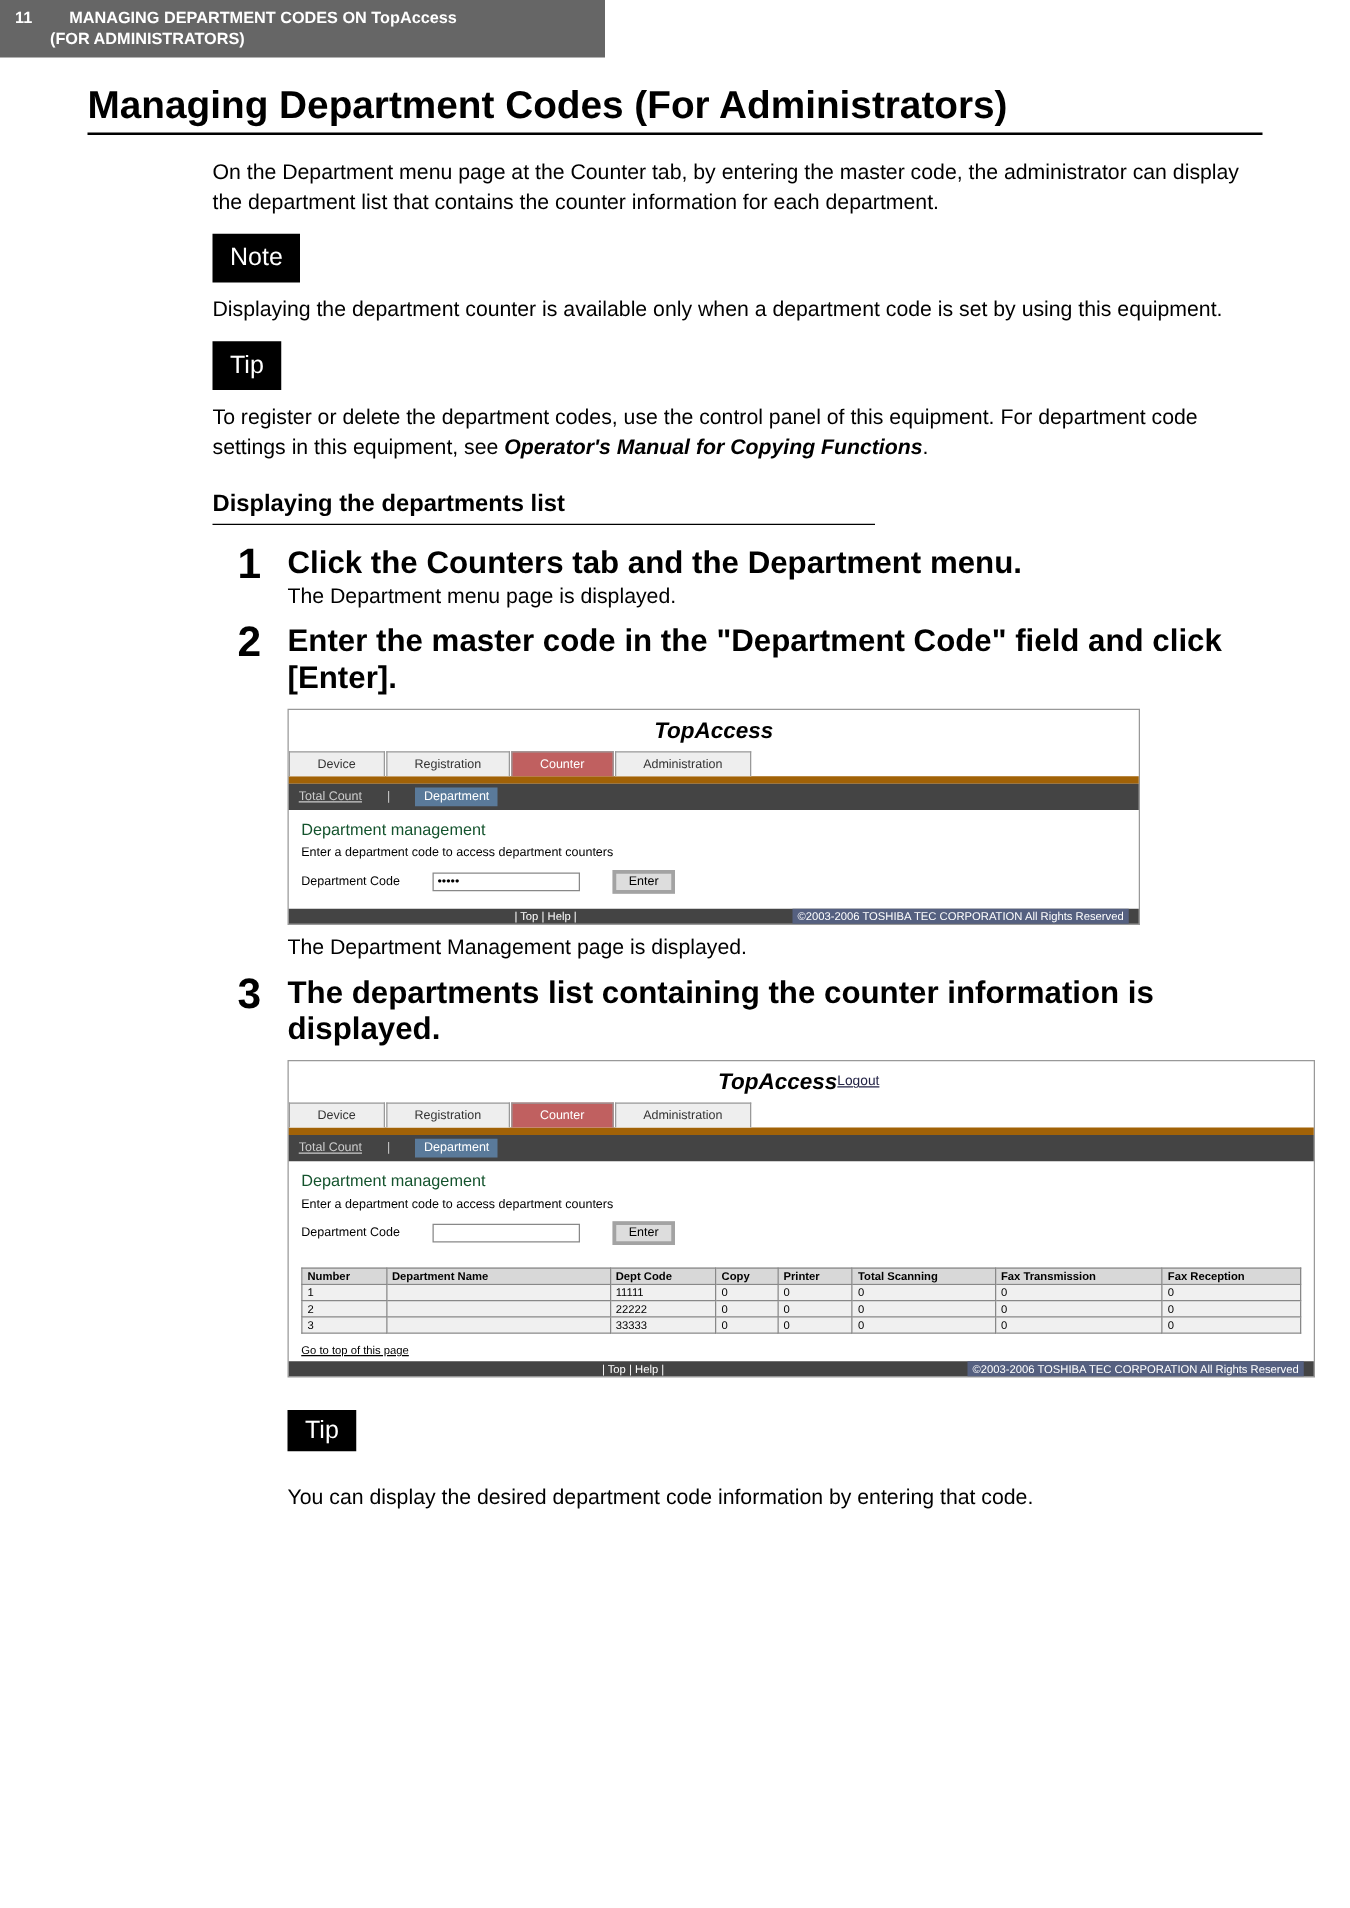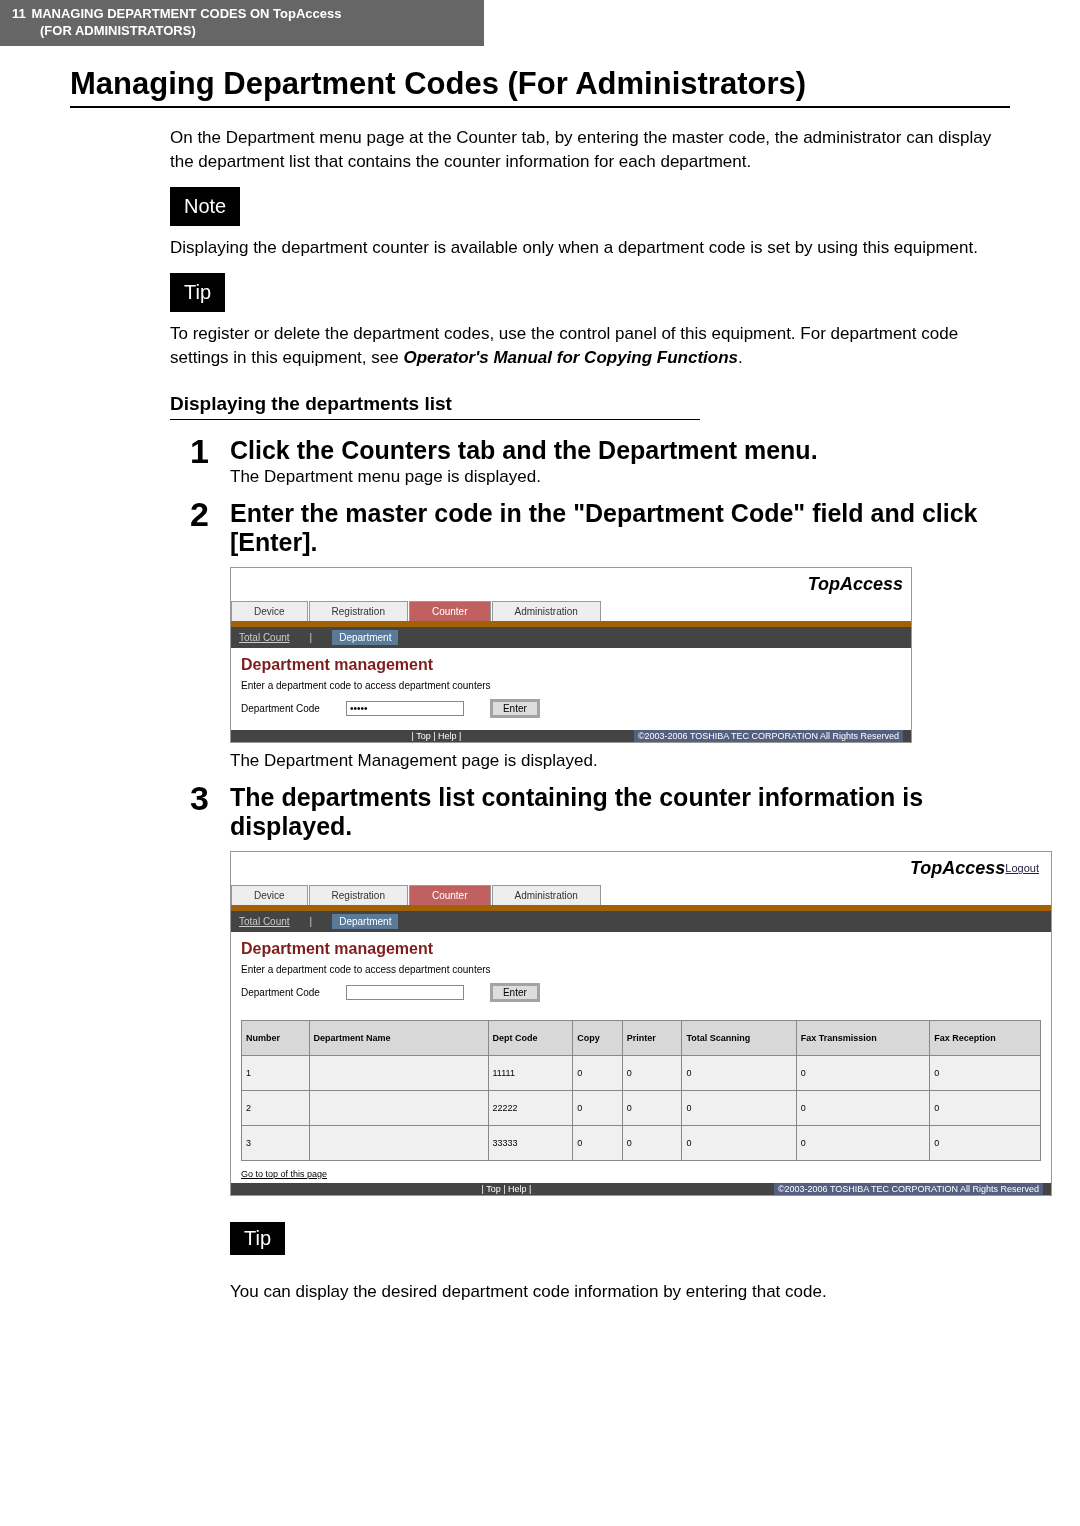--- a/index.html
+++ b/index.html
@@ -12,21 +12,21 @@
 }
 .header-strip {
   background: #666;
   color: #fff;
   padding: 6px 12px;
   font-size: 13px;
   font-weight: bold;
   width: 460px;
   line-height: 1.3;
 }
-.header-strip .num { margin-right: 2px; }
+.header-strip .num { margin-right: 26px; }
 .header-strip .sub { margin-left: 28px; }
 .main-title {
   font-size: 31px;
   font-weight: bold;
   margin: 20px 0 4px 70px;
 }
 hr.thick { border: none; border-top: 2.5px solid #000; margin: 2px 70px 18px 70px; }
 hr.thin-mid { border: none; border-top: 1px solid #000; margin: 4px 0 14px 0; width: 530px; }
 hr.footer-rule { border: none; border-top: 1px solid #000; margin: 0 70px 6px 70px; }
 .body-text {
@@ -55,39 +55,39 @@
 .step-title { font-size: 25px; font-weight: bold; margin-bottom: 2px; }
 .step-desc { font-size: 17px; }
 .screenshot {
   border: 1px solid #999;
   margin: 10px 0 8px 0;
   font-size: 11px;
   background: #fff;
 }
 .ss1 { width: 680px; }
 .ss2 { width: 820px; }
-.ta-logo { font-style: italic; font-weight: bold; font-size: 18px; padding: 6px 8px; display:flex; justify-content: flex-end; align-items: center;}
+.ta-logo { font-style: italic; font-weight: bold; font-size: 18px; padding: 6px 8px; display:flex; justify-content: center; align-items: center;}
 .ta-logout { font-size: 11px; font-style: normal; font-weight: normal; text-decoration: underline; color: #224; margin-right: 4px; }
 .ta-tabs { display: flex; border-bottom: 6px solid #a16207; }
 .ta-tab { padding: 4px 22px; border: 1px solid #999; border-bottom: none; background: #eee; font-size: 10px; color: #333; margin-right: 1px; }
 .ta-tab.active { background: #C06060; color: #fff; }
 .ta-subbar { background: #444; color: #ccc; padding: 3px 8px; font-size: 10px; display:flex; gap: 20px; align-items:center;}
 .ta-subbar .lnk { text-decoration: underline; }
 .ta-subbar .sel { background: #5a7a9a; color: #fff; padding: 2px 7px; }
-.ta-hdr { font-weight: bold; color: #7f1d1d; padding: 8px 10px 2px 10px; font-size: 16px; }
+.ta-hdr { font-weight: normal; color: #14532d; padding: 8px 10px 2px 10px; font-size: 13px; }
 .ta-inst { padding: 4px 10px; font-size: 10px; }
 .ta-form { padding: 4px 10px 12px 10px; display: flex; align-items: center; gap: 26px; font-size: 10px; }
 .ta-form input[type=text], .ta-form input[type=password] {
   border: 1px solid #888; font-size: 10px; padding: 1px 3px; width: 110px;
 }
 .ta-form .btn {
   border: 3px solid #a3a3a3; background: #ddd; padding: 1px 10px; font-size: 10px;
 }
 .ta-table { width: calc(100% - 20px); margin: 6px 10px; border-collapse: collapse; font-size: 9px; }
-.ta-table th, .ta-table td { border: 1px solid #888; padding: 12px 4px; text-align: left; background:#f0f0f0;}
+.ta-table th, .ta-table td { border: 1px solid #888; padding: 1px 4px; text-align: left; background:#f0f0f0;}
 .ta-table th { background: #d8d8d8; }
 .ta-gotop { font-size: 9px; text-decoration: underline; margin: 2px 10px 4px 10px; display:inline-block; }
 .ta-footer { background: #444; color: #fff; font-size: 9px; padding: 0 8px; display:flex; justify-content: space-between; align-items:center;}
 .ta-footer .copy { background:#556080; padding:1px 4px; }
 .ta-footer .links { flex:1; text-align:center; }
 </style>
 </head>
 <body>
 
 <div class="header-strip">

